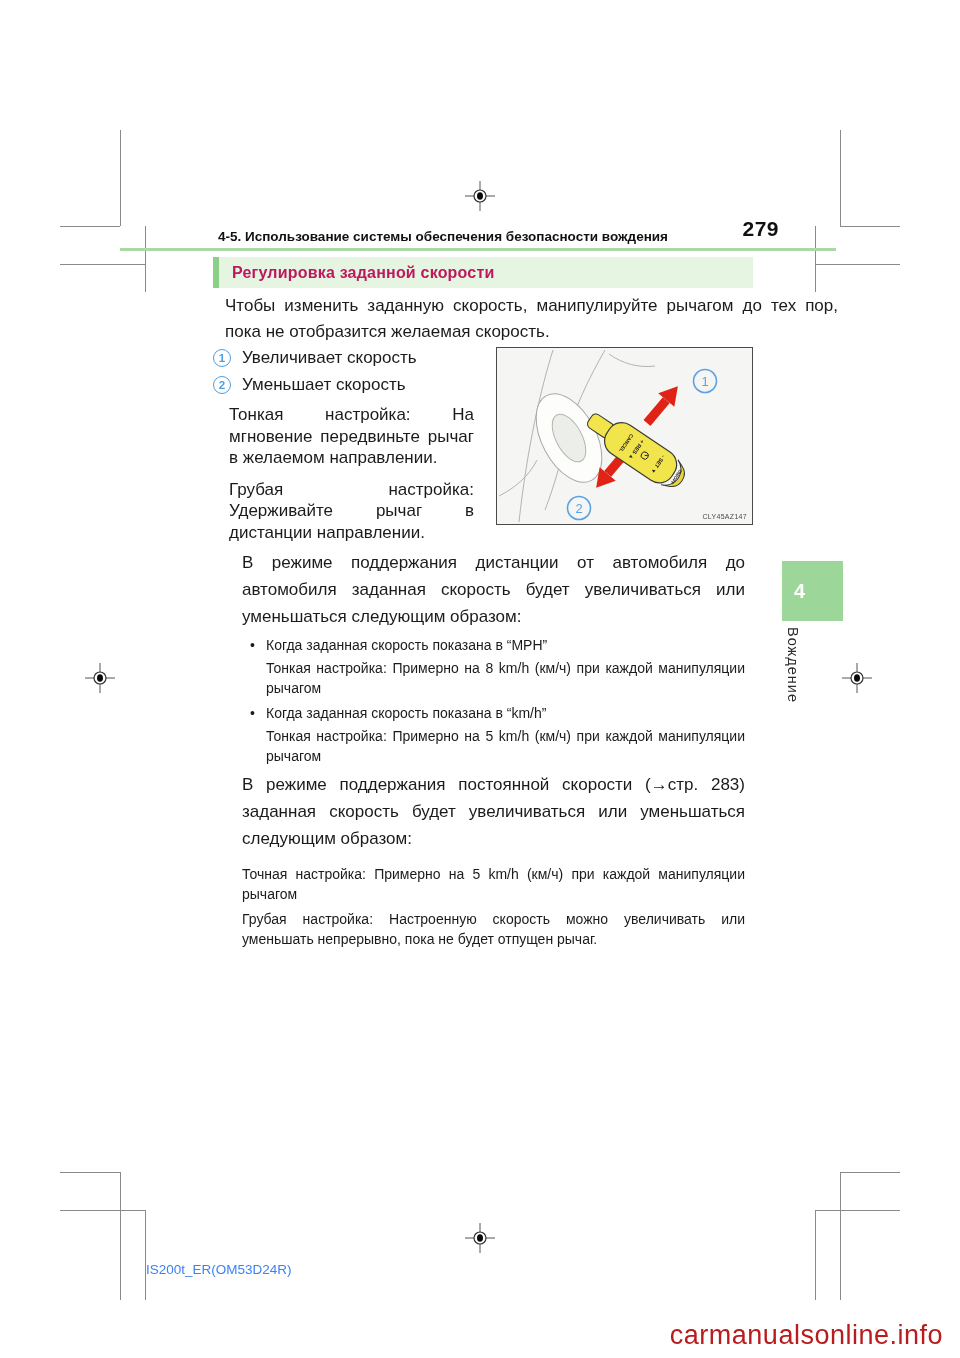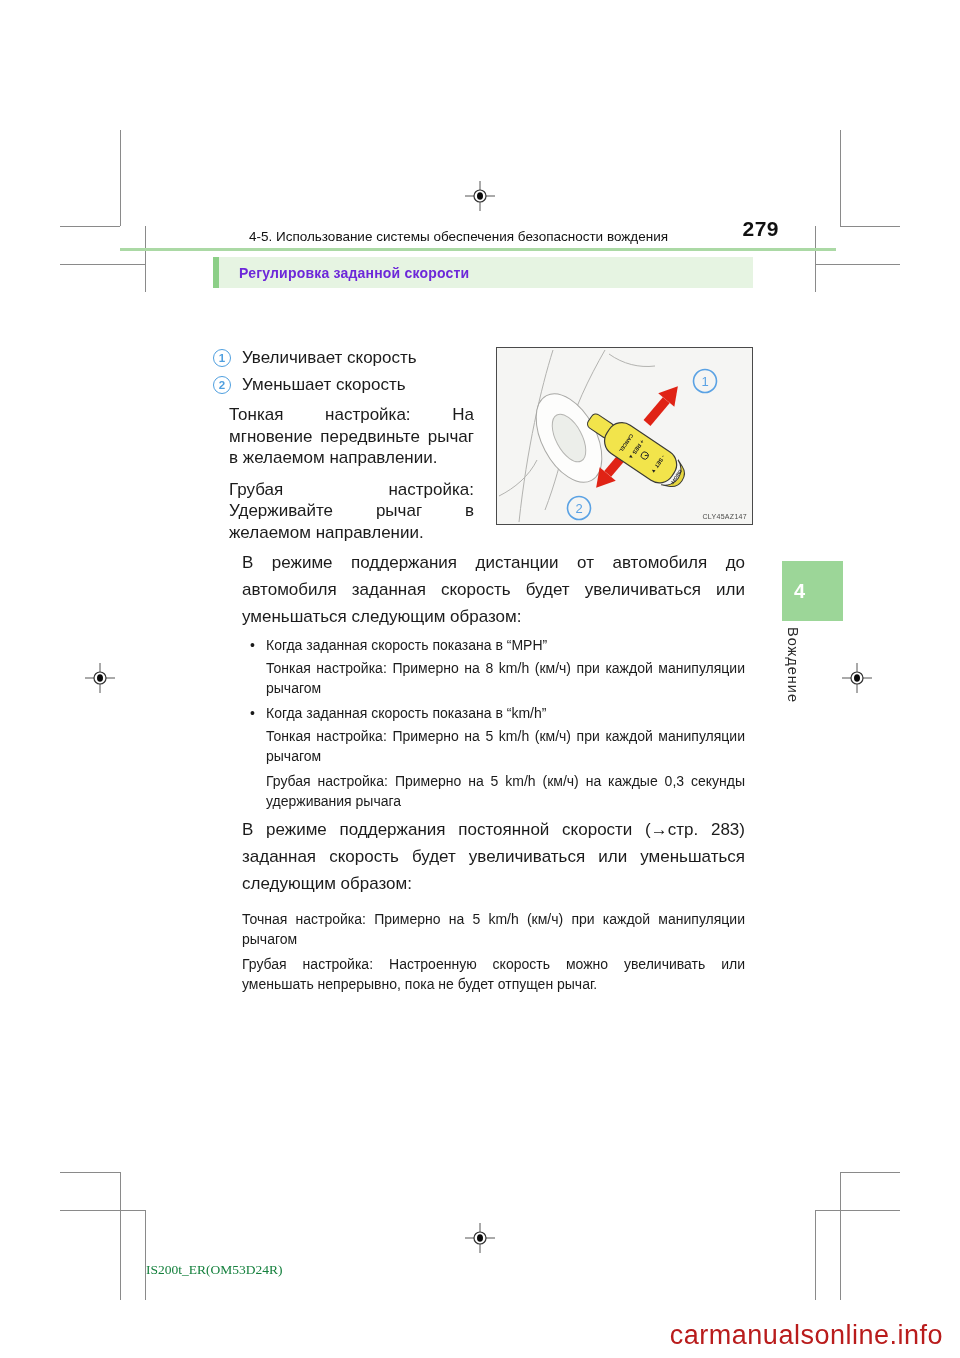--- a/index.html
+++ b/index.html
@@ -5,36 +5,36 @@
   html,body{margin:0;padding:0;background:#ffffff;}
   .page{
     position:relative;width:960px;height:1358px;background:#ffffff;
     font-family:"Liberation Sans", sans-serif;color:#1b1b1b;overflow:hidden;
   }
   
   .crop{position:absolute;background:#8a8a8a;}
   .reg{position:absolute;width:30px;height:30px;}
   
   .running-header{
-    position:absolute;right:292px;top:229px;font-size:13.5px;font-weight:normal;
+    position:absolute;right:292px;top:229px;font-size:13.5px;font-weight:bold;
     white-space:nowrap;color:#111;
   }
   .page-number{
     position:absolute;right:181px;top:217px;font-size:21px;font-weight:bold;
     letter-spacing:0.5px;color:#111;
   }
   .green-rule{position:absolute;left:120px;top:248px;width:716px;height:3px;background:#abd9a5;}
   
   .title-bar{
     position:absolute;left:213px;top:257px;width:540px;height:31px;
     background:#e6f4e2;display:flex;align-items:center;
   }
   .title-accent{width:6px;align-self:stretch;background:#8ccf87;flex:0 0 auto;}
   .title-text{
-    margin:10px;padding-left:10px;font-size:14px;font-weight:bold;color:#6d28d9;
+    margin:3px;padding-left:10px;font-size:16px;font-weight:bold;color:#be185d;
     white-space:nowrap;letter-spacing:0.2px;
   }
   
   .intro{
     position:absolute;left:225px;top:293px;width:613px;margin:0;
     font-size:17px;line-height:26px;text-align:justify;
   }
   .callouts{position:absolute;left:213px;top:348px;width:278px;}
   .callout-item{display:flex;align-items:center;margin-bottom:7px;font-size:17px;}
   .callout-circle{
@@ -65,21 +65,21 @@
   .tab-box{
     position:absolute;left:782px;top:561px;width:61px;height:60px;background:#9cd698;
     display:flex;align-items:center;
   }
   .tab-number{color:#ffffff;font-size:20px;font-weight:bold;padding-left:12px;}
   .tab-label{
     position:absolute;left:785px;top:627px;writing-mode:vertical-rl;
     font-size:14.5px;color:#2b2b2b;letter-spacing:1px;white-space:nowrap;
   }
   
-  .footer-code{position:absolute;left:146px;top:1262px;font-size:13.5px;color:#15803d;white-space:nowrap;font-family:Liberation Serif, serif;}
+  .footer-code{position:absolute;left:146px;top:1262px;font-size:13.5px;color:#3b82f6;white-space:nowrap;}
   .watermark{
     position:absolute;right:17px;top:1320px;font-size:27px;color:#b91c1c;
     letter-spacing:0.5px;white-space:nowrap;
   }
 </style>
 </head>
 <body>
 
 <div class="page">
 
@@ -138,32 +138,33 @@
 
   <div class="running-header">4-5. Использование системы обеспечения безопасности вождения</div>
   <div class="page-number">279</div>
   <div class="green-rule"></div>
 
   <div class="title-bar">
     <span class="title-accent"></span>
     <h1 class="title-text">Регулировка заданной скорости</h1>
   </div>
 
+  <p class="intro">Чтобы изменить заданную скорость, манипулируйте рычагом до тех пор, пока не отобразится желаемая скорость.</p>
 
   <div class="callouts">
     <div class="callout-item">
       <span class="callout-circle">1</span>
       <span>Увеличивает скорость</span>
     </div>
     <div class="callout-item">
       <span class="callout-circle">2</span>
       <span>Уменьшает скорость</span>
     </div>
     <p class="callout-para">Тонкая настройка: На мгновение передвиньте рычаг в желаемом направлении.</p>
-    <p class="callout-para">Грубая настройка: Удерживайте рычаг в желаемом направлении.</p>
+    <p class="callout-para">Грубая настройка: Удерживайте рычаг в дистанции направлении.</p>
   </div>
 
   <div class="figure">
     <svg viewBox="0 0 255 176">
 
       <g fill="none" stroke="#b3b3b0" stroke-width="1">
         <path d="M 56,2 C 44,40 30,100 22,174"></path>
         <path d="M 108,2 C 92,30 76,62 68,96 C 64,112 58,136 48,162"></path>
         <path d="M 112,6 C 126,16 142,20 158,18"></path>
         <path d="M 2,148 C 18,140 32,128 40,112"></path>
@@ -216,21 +217,20 @@
       <span class="bullet-glyph">•</span>
       <span>Когда заданная скорость показана в “MPH”</span>
     </div>
     <p class="small">Тонкая настройка: Примерно на 8 km/h (км/ч) при каждой манипуляции рычагом</p>
 
     <div class="bullet-line">
       <span class="bullet-glyph">•</span>
       <span>Когда заданная скорость показана в “km/h”</span>
     </div>
     <p class="small">Тонкая настройка: Примерно на 5 km/h (км/ч) при каждой манипуляции рычагом</p>
-    <p class="small">Грубая настройка: Примерно на 5 km/h (км/ч) на каждые 0,3 секунды удерживания рычага</p>
 
     <p class="lead second">В режиме поддержания постоянной скорости (→стр. 283) заданная скорость будет увеличиваться или уменьшаться следующим образом:</p>
     <p class="small flush">Точная настройка: Примерно на 5 km/h (км/ч) при каждой манипуляции рычагом</p>
     <p class="small flush">Грубая настройка: Настроенную скорость можно увеличивать или уменьшать непрерывно, пока не будет отпущен рычаг.</p>
   </div>
 
   <div class="tab-box">
     <span class="tab-number">4</span>
   </div>
   <div class="tab-label">Вождение</div>

